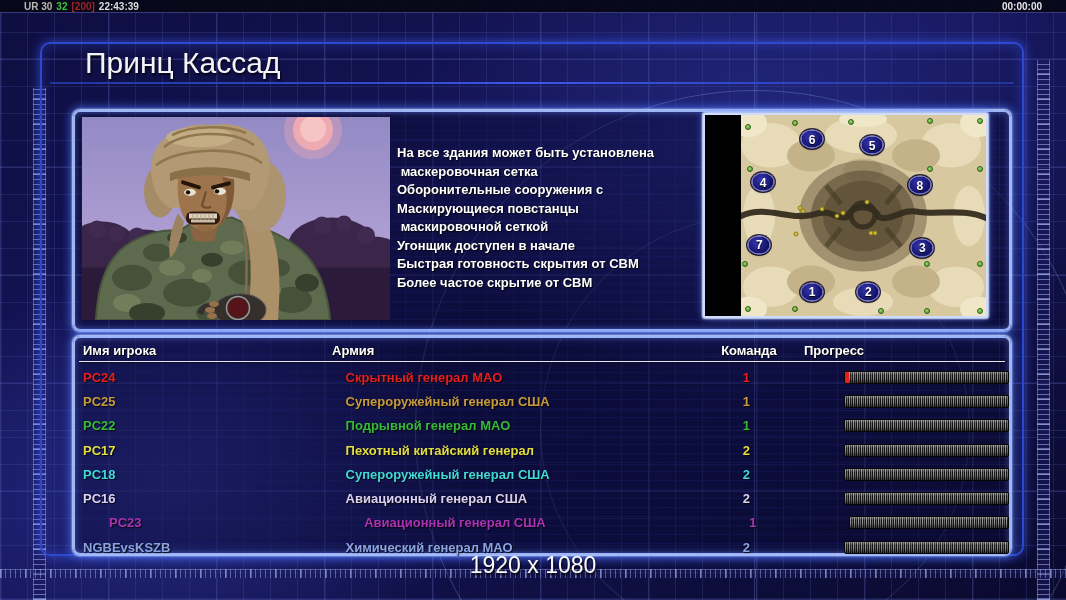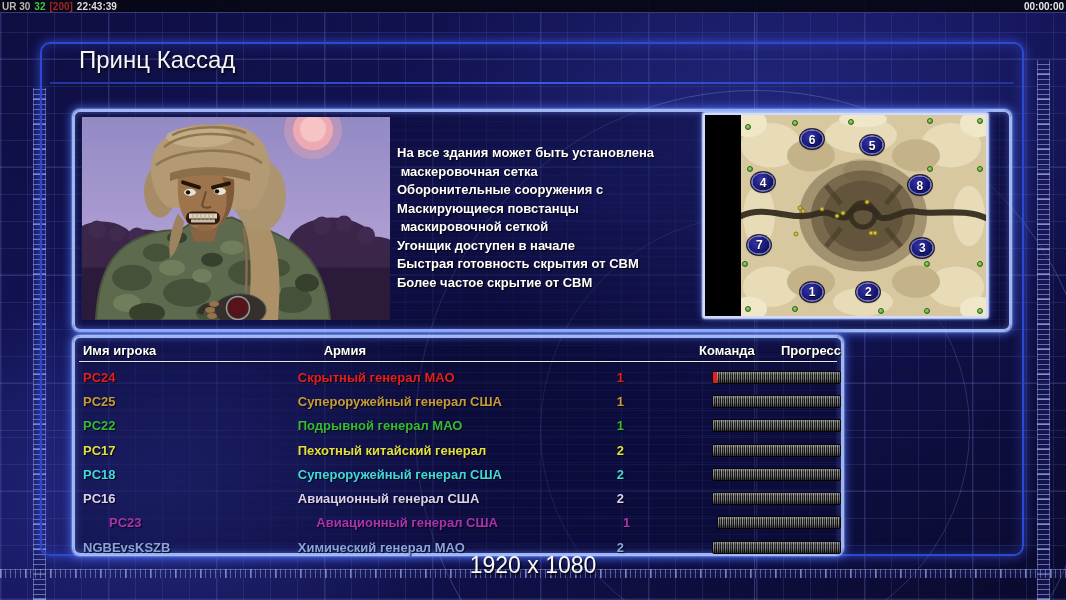--- a/index.html
+++ b/index.html
@@ -38,49 +38,49 @@
     background:
       repeating-linear-gradient(90deg, rgba(165,180,245,.45) 0 1px, transparent 1px 5px),
       repeating-linear-gradient(90deg, rgba(185,200,250,.40) 0 2px, transparent 2px 25px),
       rgba(28,28,95,.35);
     border-top:1px solid rgba(160,175,240,.4);
   }
   
   .hud {
     position:absolute; left:0; top:0; right:0; height:13px; z-index:9;
     background:rgba(7,7,22,.94); border-bottom:1px solid rgba(85,95,190,.6);
-    display:flex; justify-content:space-between; align-items:center; padding:0 2px;
+    display:flex; justify-content:space-between; align-items:center; padding:0 24px;
     font-size:10px; font-weight:bold; letter-spacing:0;
   }
   .hud-left span { margin-right:4px; }
   .hud-timer { color:#e6e6e6; }
   
   .outer-frame {
     position:absolute; left:40px; top:42px; width:984px; height:514px; z-index:1;
     border:2px solid #2c49d0; border-radius:10px;
     box-shadow:0 0 12px rgba(70,100,255,.65), inset 0 0 14px rgba(70,100,255,.35);
   }
   .screen-title {
-    position:absolute; left:79px; top:46px; z-index:2;
-    font-size:24px; font-weight:normal; color:#f4f4f8; text-shadow:1px 2px 2px rgba(0,0,0,.8);
+    position:absolute; left:85px; top:46px; z-index:2;
+    font-size:30px; font-weight:normal; color:#f4f4f8; text-shadow:1px 2px 2px rgba(0,0,0,.8);
   }
   .title-underline {
     position:absolute; left:50px; top:82px; width:964px; height:2px; z-index:2;
     background:linear-gradient(90deg, #21359c, #3a56e6 50%, #21359c);
   }
   
   .glow-panel {
     position:absolute; z-index:2; border:2px solid #9db6f8; border-radius:7px;
     background:
       repeating-linear-gradient(0deg, rgba(30,30,120,.28) 0 1px, transparent 1px 9px),
       rgba(9,9,48,.42);
     box-shadow:0 0 2px 1px #cfe0ff, 0 0 9px 3px rgba(80,120,255,.7), inset 0 0 7px rgba(120,150,255,.45);
   }
   .info-panel  { left:73px; top:110px; width:938px; height:221px; }
-  .table-panel { left:73px; top:336px; width:770px; height:219px; }
+  .table-panel { left:73px; top:336px; width:938px; height:219px; }
   
   .portrait { position:absolute; left:7px; top:5px; width:308px; height:203px; overflow:hidden; }
   
   .desc { position:absolute; left:322px; top:32px; width:312px; }
   .desc-line {
     font-size:13px; font-weight:bold; line-height:18.5px; color:#ffffff;
     white-space:pre-wrap; text-shadow:1px 1px 1px rgba(0,0,0,.85);
   }
   
   .minimap-box {

